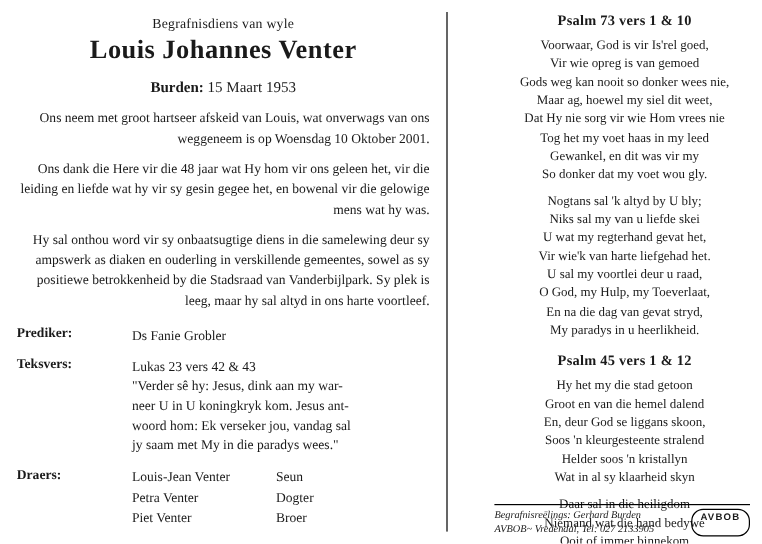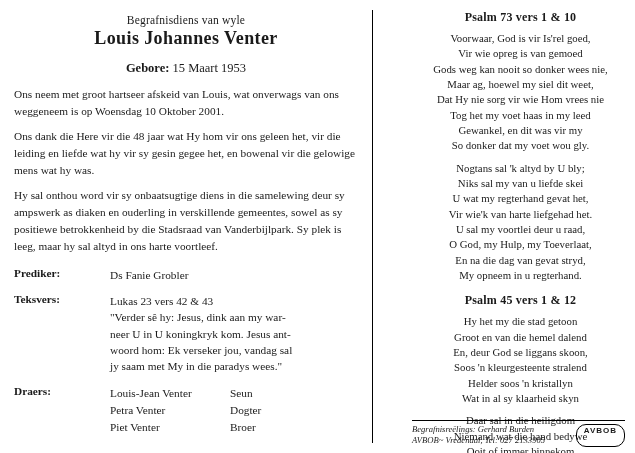--- a/index.html
+++ b/index.html
@@ -44,21 +44,21 @@
 
   
   .subtitle {
     text-align: center;
     font-size: 11.5px;
     letter-spacing: .2px;
     margin: 2px 0 1px 0;
   }
   .deceased-name {
     text-align: center;
-    font-size: 18px;
+    font-size: 22px;
     font-weight: bold;
     letter-spacing: .4px;
     margin: 2px 0 10px 0;
     white-space: nowrap;
   }
   .dates {
     text-align: center;
     line-height: 1.45;
     margin-bottom: 9px;
   }
@@ -67,21 +67,21 @@
   }
   .date-label {
     font-weight: bold;
   }
   .date-value {
     font-weight: normal;
   }
   .para {
     font-size: 11.3px;
     line-height: 1.5;
-    text-align: left;
+    text-align: right;
     margin: 0 0 8px 0;
   }
   .para.first { margin-top: 2px; }
 
   .fields {
     margin-top: 12px;
     font-size: 11.3px;
   }
   .field-row {
     display: flex;
@@ -177,21 +177,21 @@
 
 <div class="page">
 
   <div class="left-col">
 
     <div class="subtitle">Begrafnisdiens van wyle</div>
     <div class="deceased-name">Louis Johannes Venter</div>
 
     <div class="dates">
       <div class="date-row">
-        <span class="date-label">Gebore:</span>
+        <span class="date-label">Burden:</span>
         <span class="date-value">15 Maart 1953</span>
       </div>
     </div>
 
     <p class="para first">Ons neem met groot hartseer afskeid van Louis, wat onverwags van ons weggeneem is op Woensdag 10 Oktober 2001.</p>
     <p class="para">Ons dank die Here vir die 48 jaar wat Hy hom vir ons geleen het, vir die leiding en liefde wat hy vir sy gesin gegee het, en bowenal vir die gelowige mens wat hy was.</p>
     <p class="para">Hy sal onthou word vir sy onbaatsugtige diens in die samelewing deur sy ampswerk as diaken en ouderling in verskillende gemeentes, sowel as sy positiewe betrokkenheid by die Stadsraad van Vanderbijlpark. Sy plek is leeg, maar hy sal altyd in ons harte voortleef.</p>
 
     <div class="fields">
 
@@ -247,21 +247,21 @@
       <span class="psalm-line">Gewankel, en dit was vir my</span>
       <span class="psalm-line">So donker dat my voet wou gly.</span>
       <div class="stanza-gap"></div>
       <span class="psalm-line">Nogtans sal 'k altyd by U bly;</span>
       <span class="psalm-line">Niks sal my van u liefde skei</span>
       <span class="psalm-line">U wat my regterhand gevat het,</span>
       <span class="psalm-line">Vir wie'k van harte liefgehad het.</span>
       <span class="psalm-line">U sal my voortlei deur u raad,</span>
       <span class="psalm-line">O God, my Hulp, my Toeverlaat,</span>
       <span class="psalm-line">En na die dag van gevat stryd,</span>
-      <span class="psalm-line">My opneem in u regterhand.</span>
+      <span class="psalm-line">My paradys in u heerlikheid.</span>
     </div>
 
     <div class="psalm-title psalm-two">Psalm 45 vers 1 &amp; 12</div>
     <div class="psalm-block">
       <span class="psalm-line">Hy het my die stad getoon</span>
       <span class="psalm-line">Groot en van die hemel dalend</span>
       <span class="psalm-line">En, deur God se liggans skoon,</span>
       <span class="psalm-line">Soos 'n kleurgesteente stralend</span>
       <span class="psalm-line">Helder soos 'n kristallyn</span>
       <span class="psalm-line">Wat in al sy klaarheid skyn</span>

